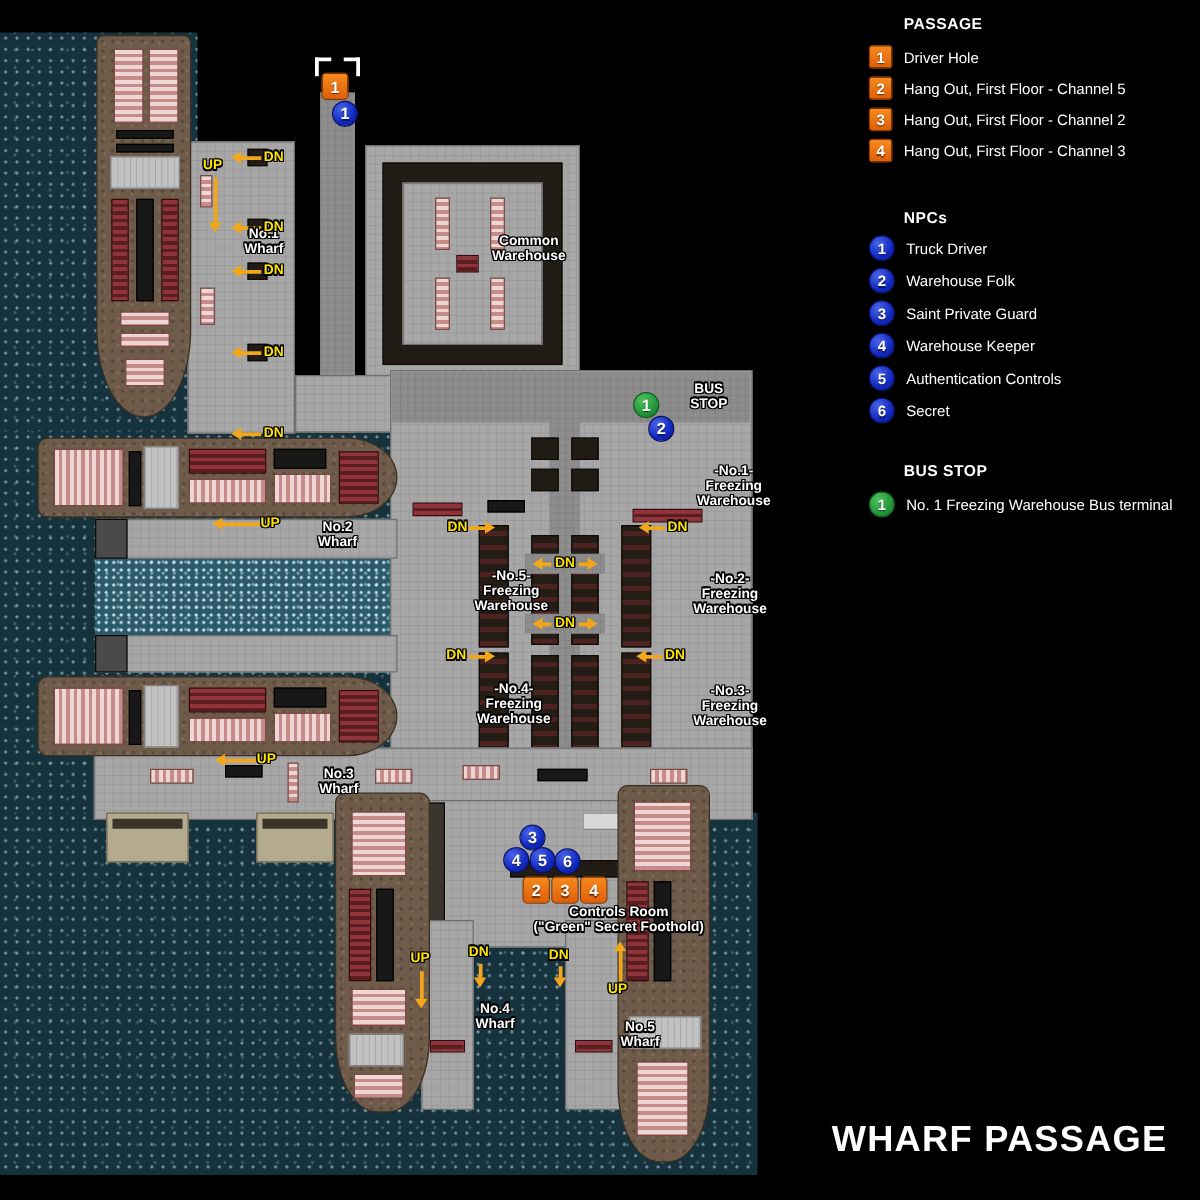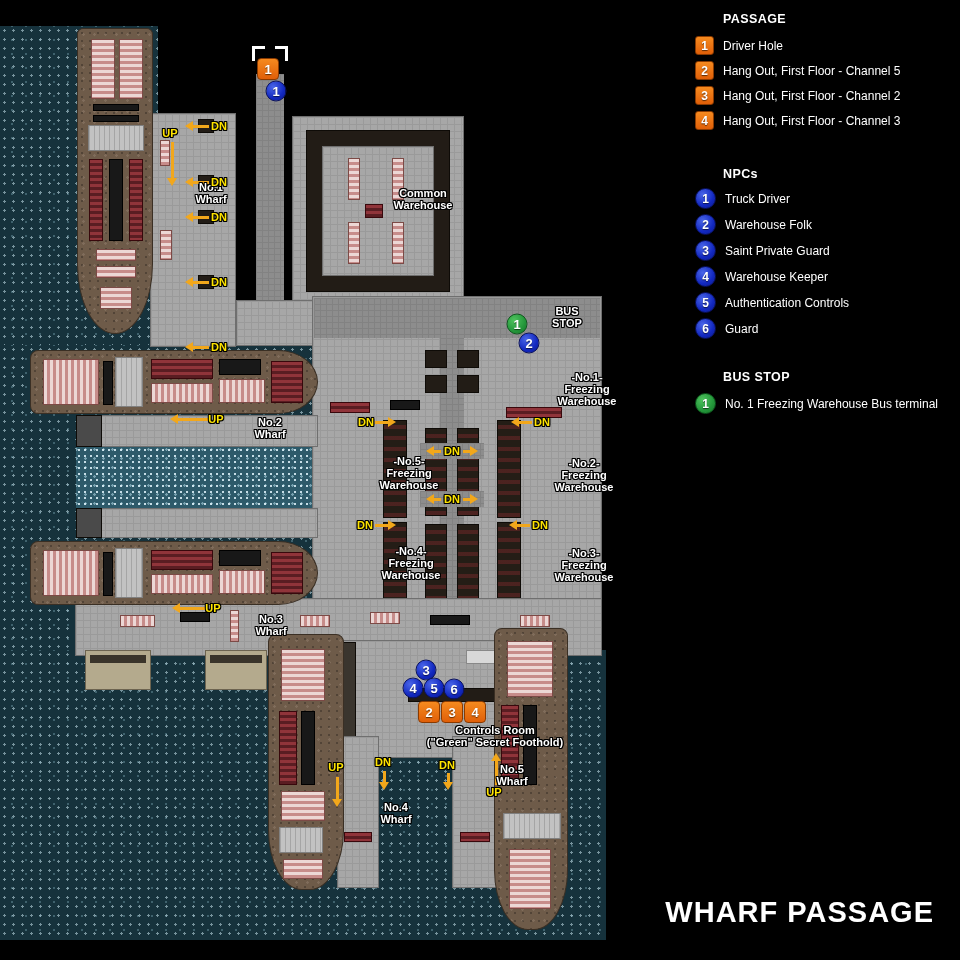--- a/index.html
+++ b/index.html
@@ -256,21 +256,21 @@
           <div>Wharf</div>
         </div>
         <div class="maplabel outline" style="left: 455px; top: 724px;">
           <div>Controls Room</div>
           <div>("Green" Secret Foothold)</div>
         </div>
         <div class="maplabel outline" style="left: 356px; top: 801px;">
           <div>No.4</div>
           <div>Wharf</div>
         </div>
-        <div class="maplabel outline" style="left: 472px; top: 763px;">
+        <div class="maplabel outline" style="left: 472px; top: 816px;">
           <div>No.5</div>
           <div>Wharf</div>
         </div>
       </div>
     <div id="stairs-layer">
         <div class="stairtxt outline" style="left: 219px; top: 126px;">DN</div>
         <div class="ar" style="top: 121px; border-top: 5px solid transparent; border-bottom: 5px solid transparent; left: 185px; border-right: 8px solid rgb(242, 167, 27);"></div>
         <div class="ar" style="background: rgb(242, 167, 27); top: 125px; height: 3px; width: 17px; left: 192px;"></div>
         <div class="stairtxt outline" style="left: 170px; top: 133px;">UP</div>
         <div class="ar" style="left: 167px; border-left: 5px solid transparent; border-right: 5px solid transparent; top: 178px; border-top: 8px solid rgb(242, 167, 27);"></div>
@@ -381,21 +381,21 @@
         <div class="legend-row npc-row">
           <span class="legend-ic npc">4</span>
           <span class="legend-lb">Warehouse Keeper</span>
         </div>
         <div class="legend-row npc-row">
           <span class="legend-ic npc">5</span>
           <span class="legend-lb">Authentication Controls</span>
         </div>
         <div class="legend-row npc-row">
           <span class="legend-ic npc">6</span>
-          <span class="legend-lb">Guard</span>
+          <span class="legend-lb">Secret</span>
         </div>
       </div>
 
     <div class="side-head" style="top:370px;">BUS STOP</div>
     <div class="legend-list" style="top:393px;" id="bus-list">
         <div class="legend-row npc-row">
           <span class="legend-ic bus">1</span>
           <span class="legend-lb">No. 1 Freezing Warehouse Bus terminal</span>
         </div>
       </div>

